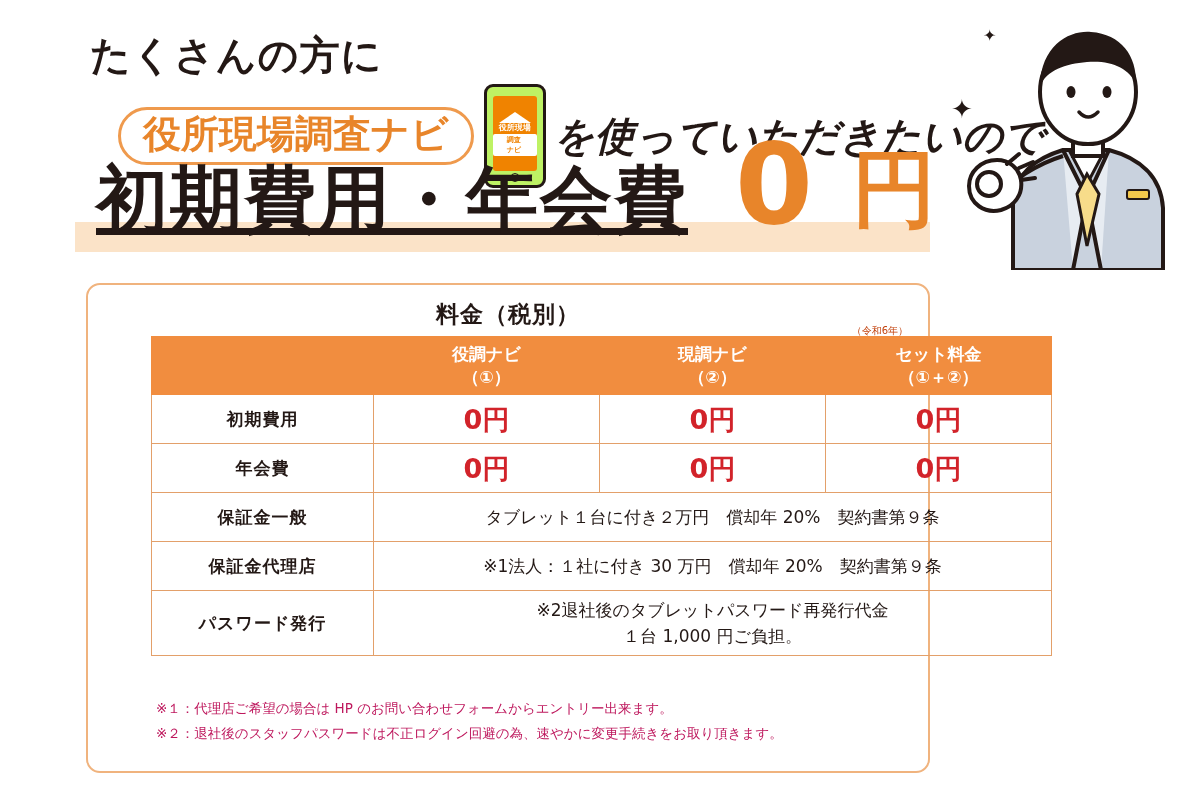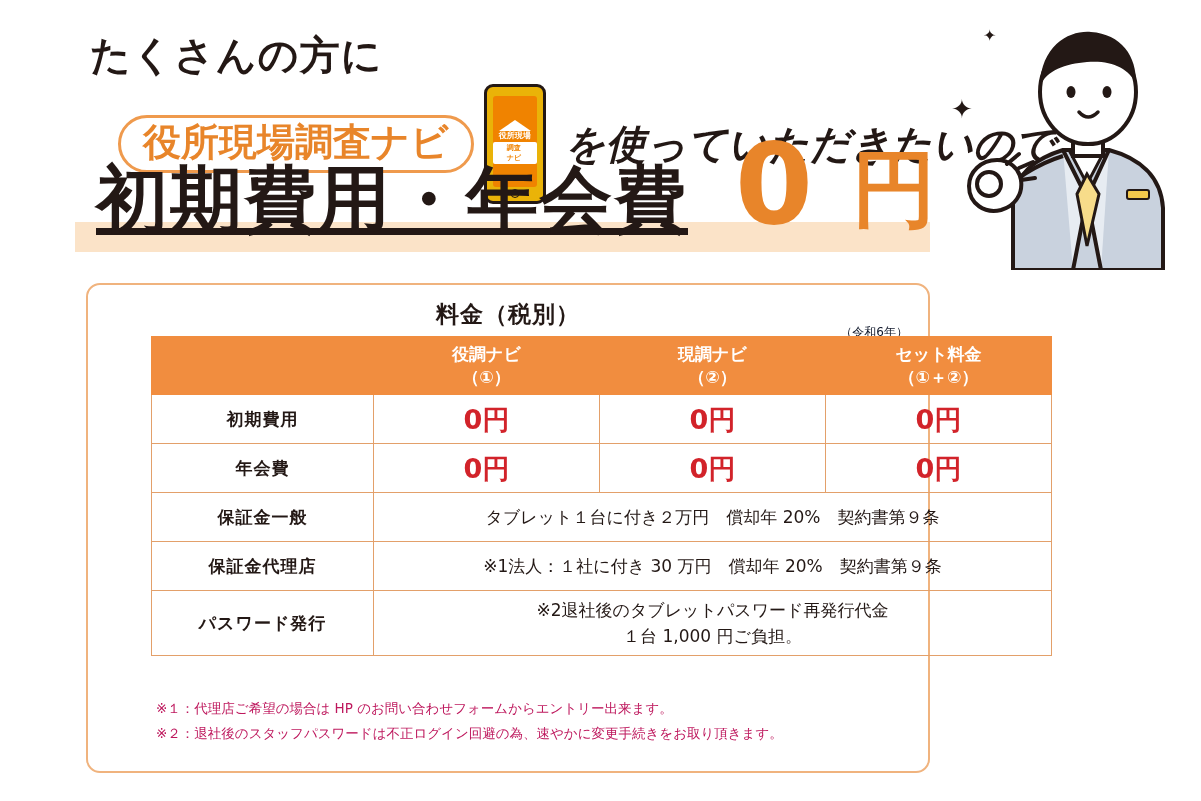--- a/index.html
+++ b/index.html
@@ -49,27 +49,27 @@
     font-size: 38px;
     font-weight: bold;
     color: #e8852a;
     font-family: "DejaVu Sans", sans-serif;
     line-height: 1.1;
     background: #fff;
   }
 
   .tablet-icon {
     width: 62px;
-    height: 120px;
+    height: 104px;
     border: 3px solid #231815;
     border-radius: 9px;
     margin-left: 10px;
-    margin-right: 19px;
+    margin-right: 8px;
     position: relative;
-    background: #eab308;
+    background: #bef264;
     box-sizing: border-box;
   }
   .tablet-screen {
     position: absolute;
     left: 6px; top: 9px; right: 6px; bottom: 14px;
     background: #f08300;
     border-radius: 3px;
     display: flex;
     flex-direction: column;
     align-items: center;
@@ -194,22 +194,22 @@
     font-weight: bold;
     color: #231815;
     font-family: "DejaVu Sans", sans-serif;
     margin-top: 14px;
     letter-spacing: 1px;
   }
   .card-note-year {
     position: absolute;
     right: 20px;
     top: 39px;
-    font-size: 12px;
-    color: #0f172a;
+    font-size: 10px;
+    color: #c2410c;
     font-family: "DejaVu Sans", sans-serif;
   }
 
   table.pricing {
     position: absolute;
     left: 63px;
     top: 51px;
     width: 900px;
     border-collapse: collapse;
     table-layout: fixed;

